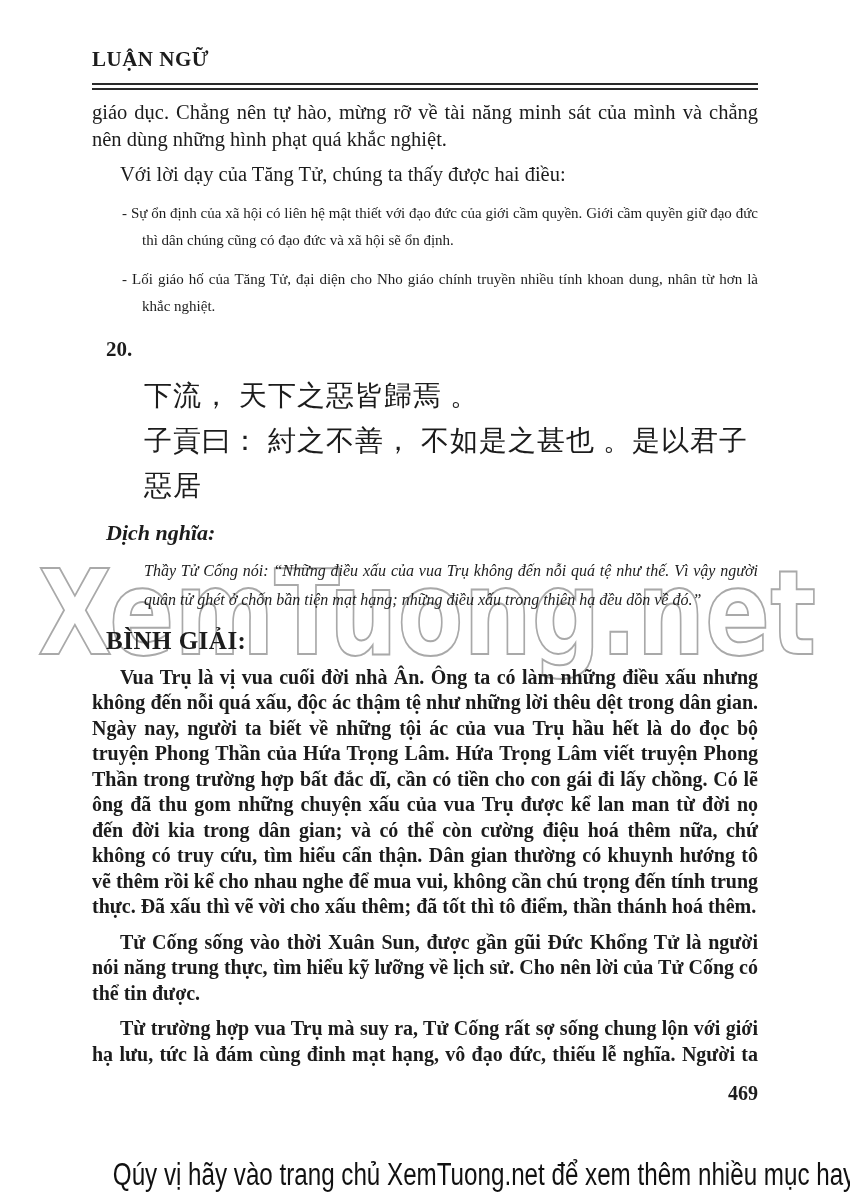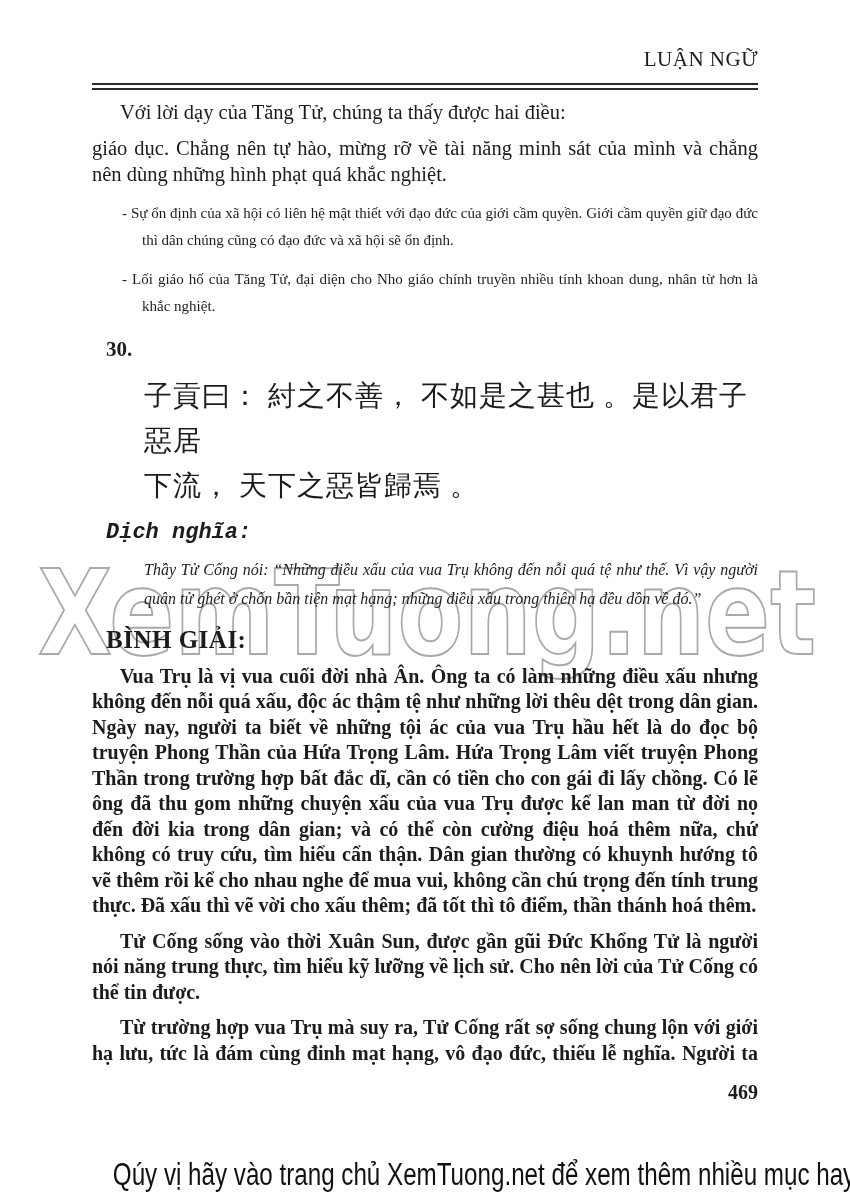--- a/index.html
+++ b/index.html
@@ -13,22 +13,22 @@
     margin: 0 auto;
     color: #1c1c1c;
     font-family: "Liberation Serif", "DejaVu Serif", serif;
   }
   .content {
     position: relative;
     z-index: 1;
     padding: 46px 92px 0 92px;
   }
   .page-header {
-    text-align: right;
-    font-weight: normal;
+    text-align: left;
+    font-weight: bold;
     font-size: 21px;
     letter-spacing: 0.5px;
     line-height: 26px;
   }
   .double-rule {
     margin-top: 11px;
     height: 7px;
     border-top: 2px solid #2a2a2a;
     border-bottom: 2px solid #2a2a2a;
   }
@@ -63,21 +63,20 @@
     font-style: italic;
     font-size: 20px;
     line-height: 28.5px;
     text-align: justify;
   }
   .h-dichnghia {
     margin: 12px 0 0 14px;
     font-weight: bold;
     font-style: italic;
     font-size: 22px;
-    font-family: Liberation Mono, monospace;
   }
   .translation {
     margin: 10px 0 0 52px;
     font-style: italic;
     font-size: 16px;
     line-height: 29px;
     text-align: justify;
   }
   .h-binhgiai {
     margin: 13px 0 0 14px;
@@ -135,34 +134,34 @@
   </svg>
 
   <div class="content">
 
     <div class="page-header">
       <span>LUẬN NGỮ</span>
     </div>
 
     <div class="double-rule"></div>
 
+    <div class="para">giáo dục. Chẳng nên tự hào, mừng rỡ về tài năng minh sát của mình và chẳng nên dùng những hình phạt quá khắc nghiệt.</div>
+
     <div class="para first-indent">Với lời dạy của Tăng Tử, chúng ta thấy được hai điều:</div>
-
-    <div class="para">giáo dục. Chẳng nên tự hào, mừng rỡ về tài năng minh sát của mình và chẳng nên dùng những hình phạt quá khắc nghiệt.</div>
 
     <div>
       <div class="bullet"><span>-</span> <span>Sự ổn định của xã hội có liên hệ mật thiết với đạo đức của giới cầm quyền. Giới cầm quyền giữ đạo đức thì dân chúng cũng có đạo đức và xã hội sẽ ổn định.</span></div>
       <div class="bullet"><span>-</span> <span>Lối giáo hố của Tăng Tử, đại diện cho Nho giáo chính truyền nhiều tính khoan dung, nhân từ hơn là khắc nghiệt.</span></div>
     </div>
 
-    <div class="entry-no">30.</div>
+    <div class="entry-no">20.</div>
 
     <div class="hanvan">
+      <div>下流， 天下之惡皆歸焉 。</div>
       <div>子貢曰： 紂之不善， 不如是之甚也 。是以君子惡居</div>
-      <div>下流， 天下之惡皆歸焉 。</div>
     </div>
 
 
     <div class="h-dichnghia">Dịch nghĩa:</div>
 
     <div class="translation">Thầy Tử Cống nói: “Những điều xấu của vua Trụ không đến nỗi quá tệ như thế. Vì vậy người quân tử ghét ở chốn bần tiện mạt hạng; những điều xấu trong thiên hạ đều dồn về đó.”</div>
 
     <div class="h-binhgiai">BÌNH GIẢI:</div>
 
     <div class="commentary">

